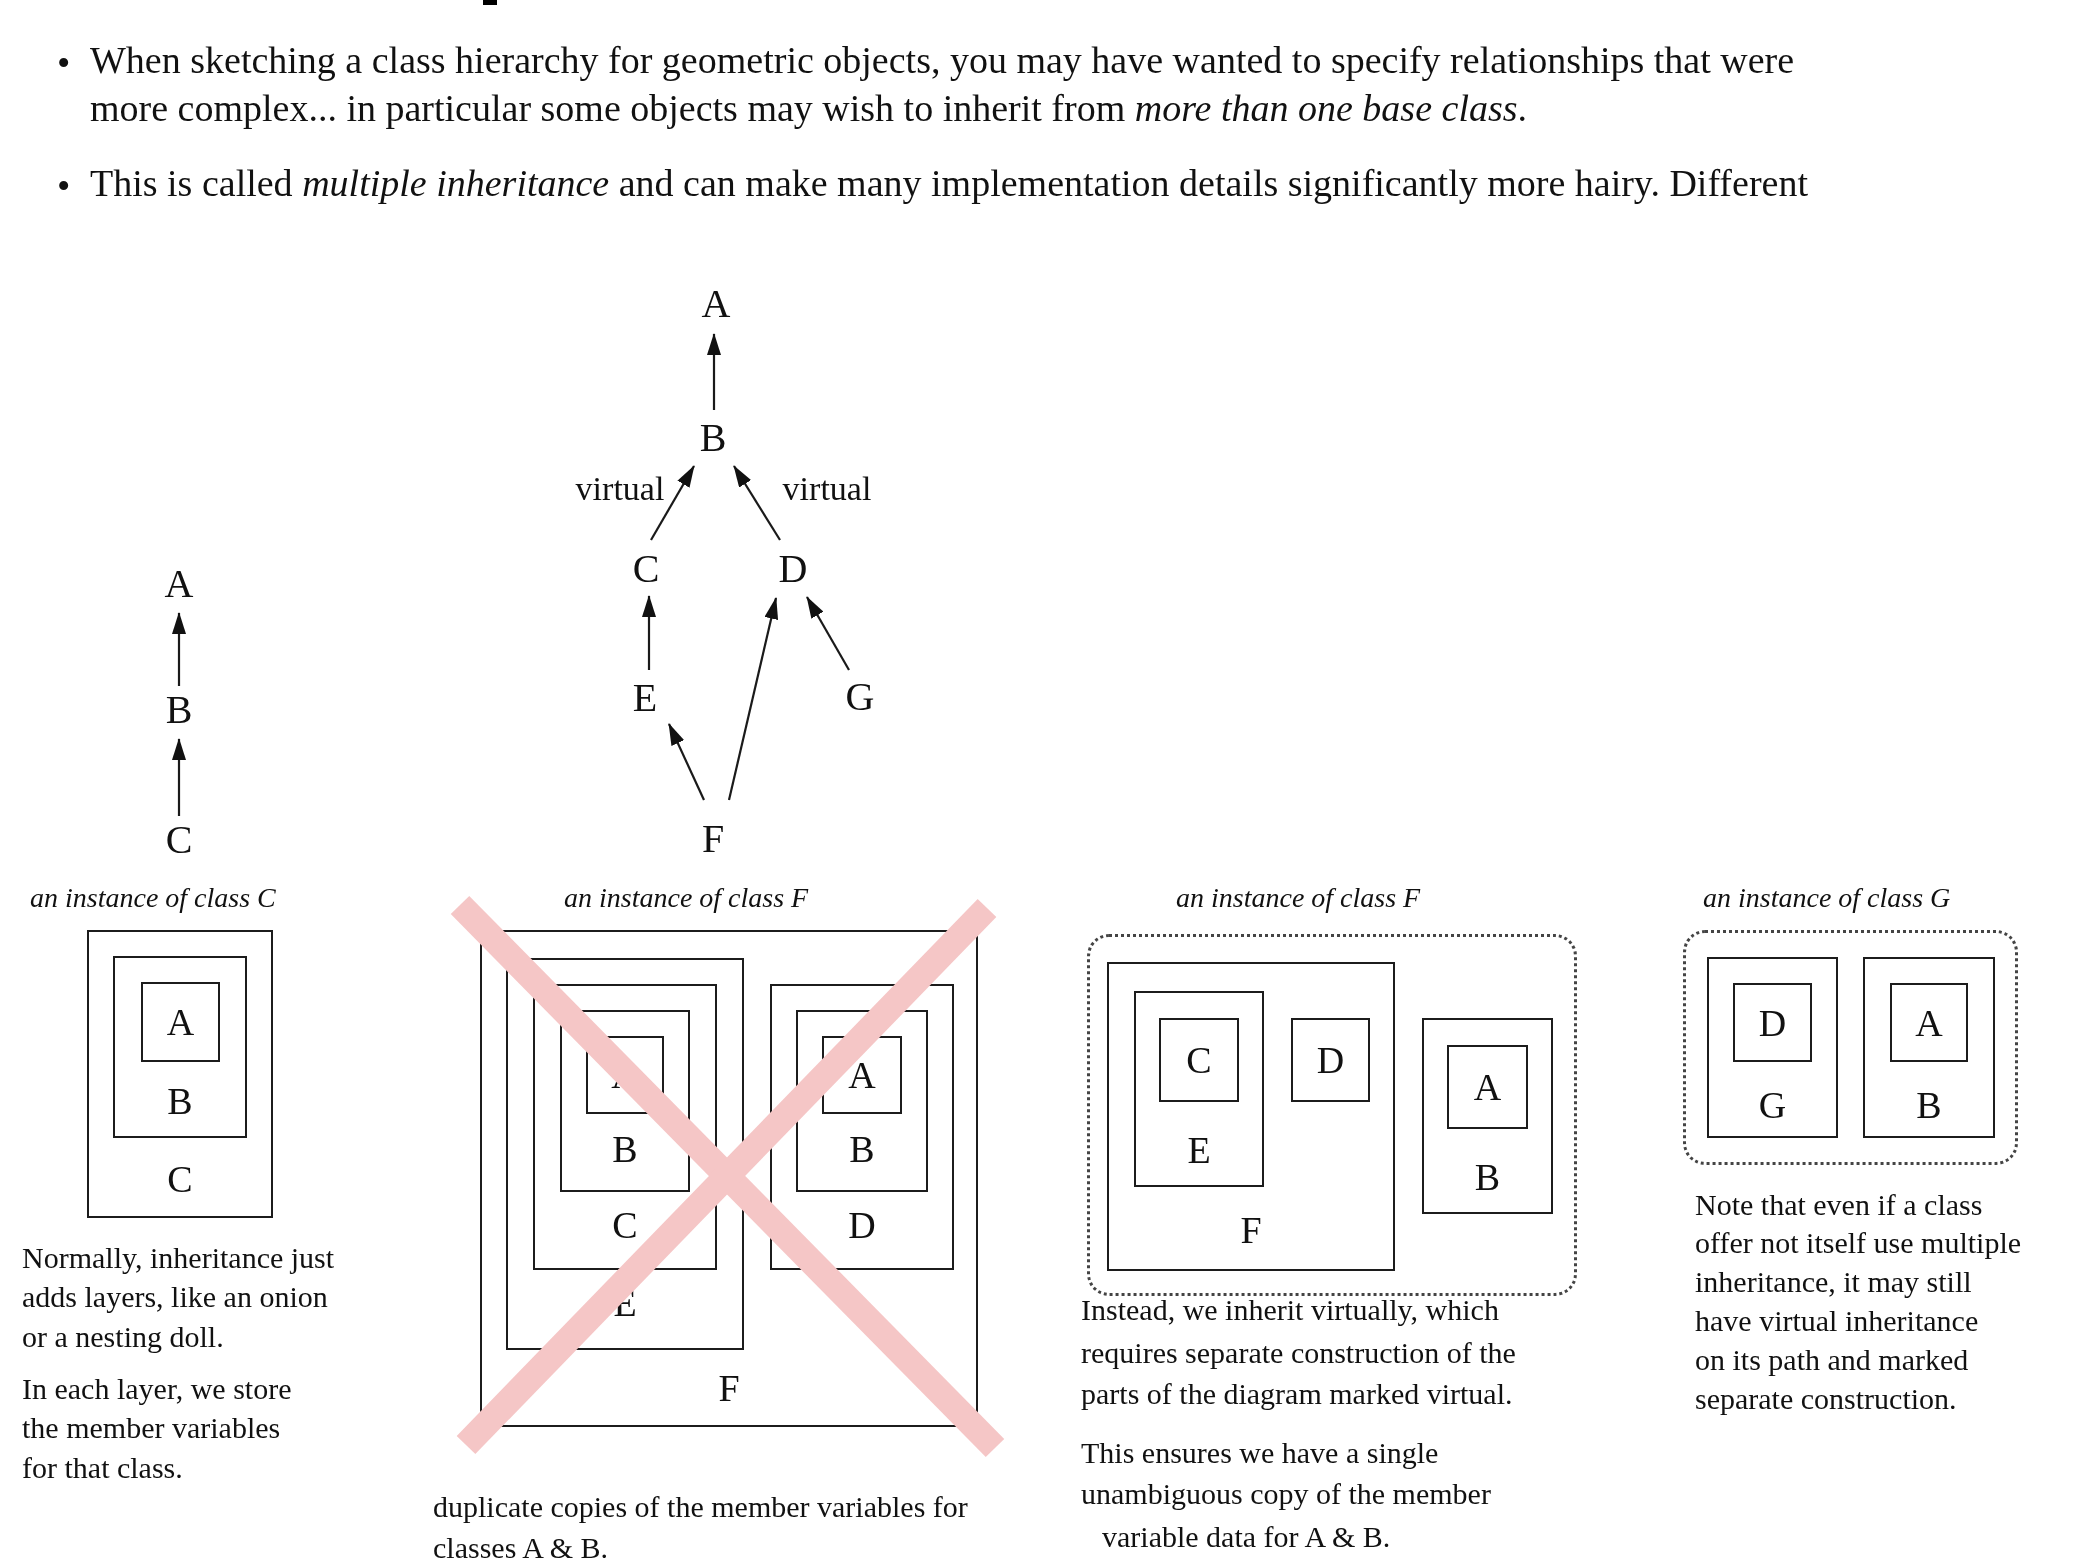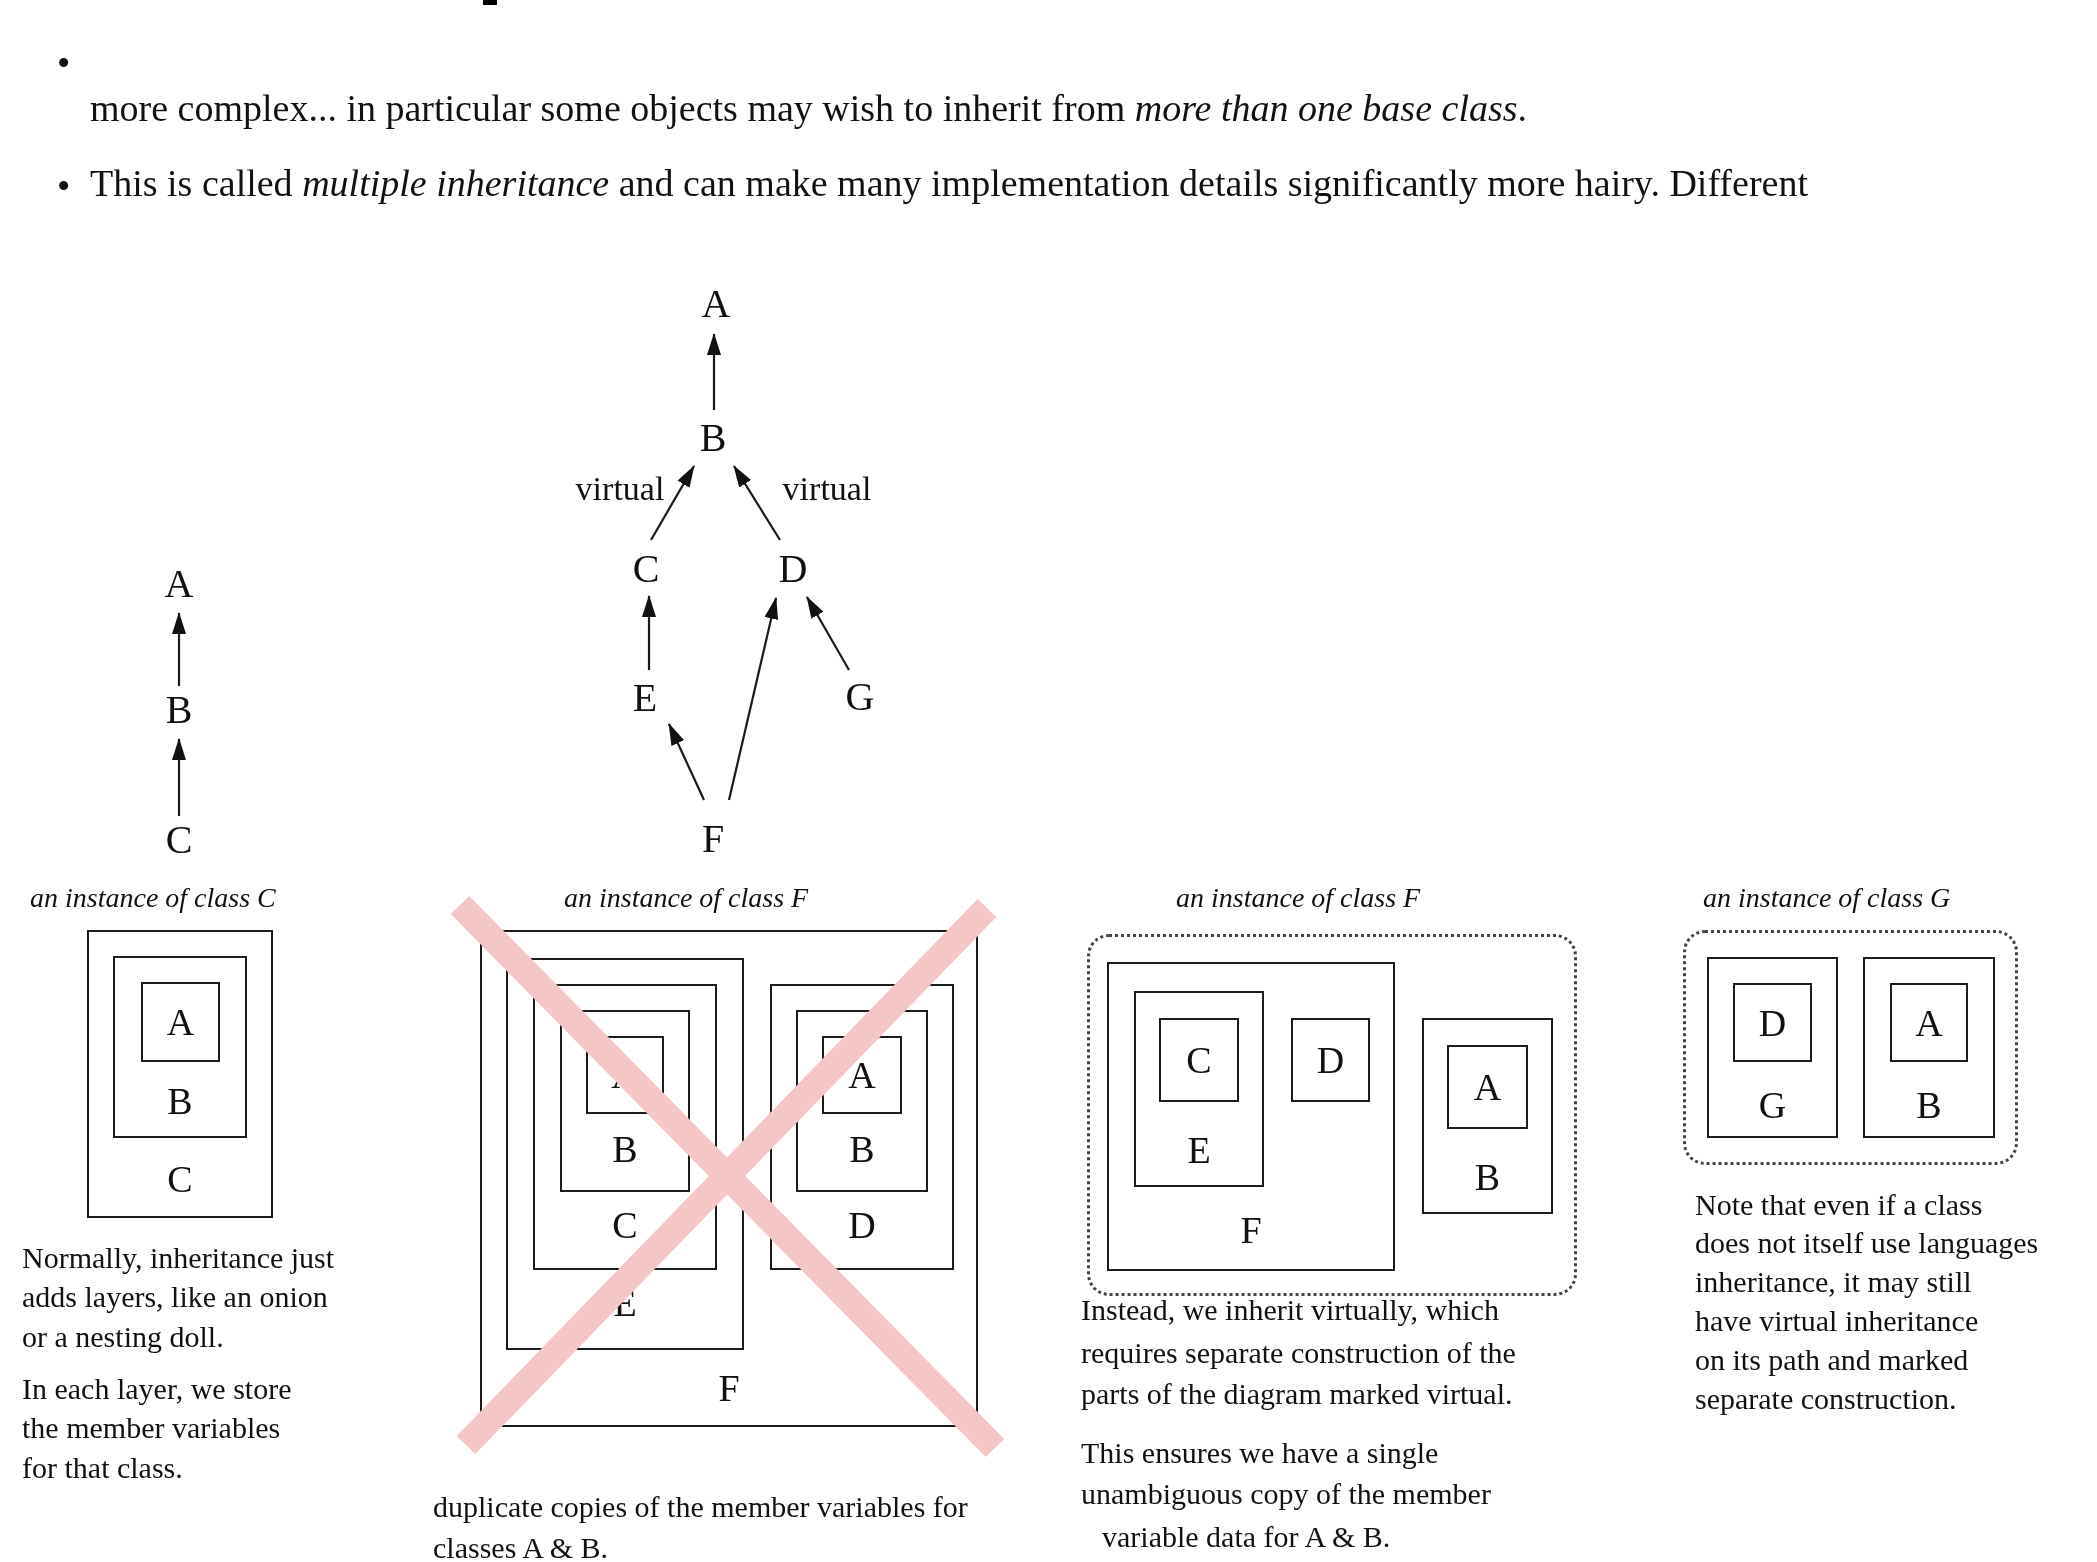--- a/index.html
+++ b/index.html
@@ -24,20 +24,23 @@
   .frag{position:absolute;background:#000;}
 </style>
 </head>
 <body>
 
 <div class="page">
 
   <div class="frag" style="left:483px;top:0;width:14px;height:5px;"></div>
 
   <span class="bullet-dot" style="left:57px;top:44px;">•</span>
+  <div class="tline bullet-text" style="left:90px;top:41px;">
+    <span>When sketching a class hierarchy for geometric objects, you may have wanted to specify relationships that were</span>
+  </div>
   <div class="tline bullet-text" style="left:90px;top:89px;">
     <span>more complex... in particular some objects may wish to inherit from </span><span class="ital">more than one base class</span><span>.</span>
   </div>
 
   <span class="bullet-dot" style="left:57px;top:167px;">•</span>
   <div class="tline bullet-text" style="left:90px;top:164px;">
     <span>This is called </span><span class="ital">multiple inheritance</span><span> and can make many implementation details significantly more hairy. Different</span>
   </div>
 
   <svg class="svglayer" width="2097" height="900" viewBox="0 0 2097 900">
@@ -158,19 +161,19 @@
   <div class="box boxlayer center" style="left:1733px;top:983px;width:79px;height:79px;">
     <span>D</span>
   </div>
   <div class="box boxlayer" style="left:1863px;top:957px;width:132px;height:181px;">
     <span class="blabel" style="bottom:12px;">B</span>
   </div>
   <div class="box boxlayer center" style="left:1890px;top:983px;width:78px;height:79px;">
     <span>A</span>
   </div>
   <div class="tline cap" style="left:1695px;top:1190px;">Note that even if a class</div>
-  <div class="tline cap" style="left:1695px;top:1228px;">does not itself use languages</div>
+  <div class="tline cap" style="left:1695px;top:1228px;">offer not itself use multiple</div>
   <div class="tline cap" style="left:1695px;top:1267px;">inheritance, it may still</div>
   <div class="tline cap" style="left:1695px;top:1306px;">have virtual inheritance</div>
   <div class="tline cap" style="left:1695px;top:1345px;">on its path and marked</div>
   <div class="tline cap" style="left:1695px;top:1384px;">separate construction.</div>
 
 </div>
 
 </body></html>

